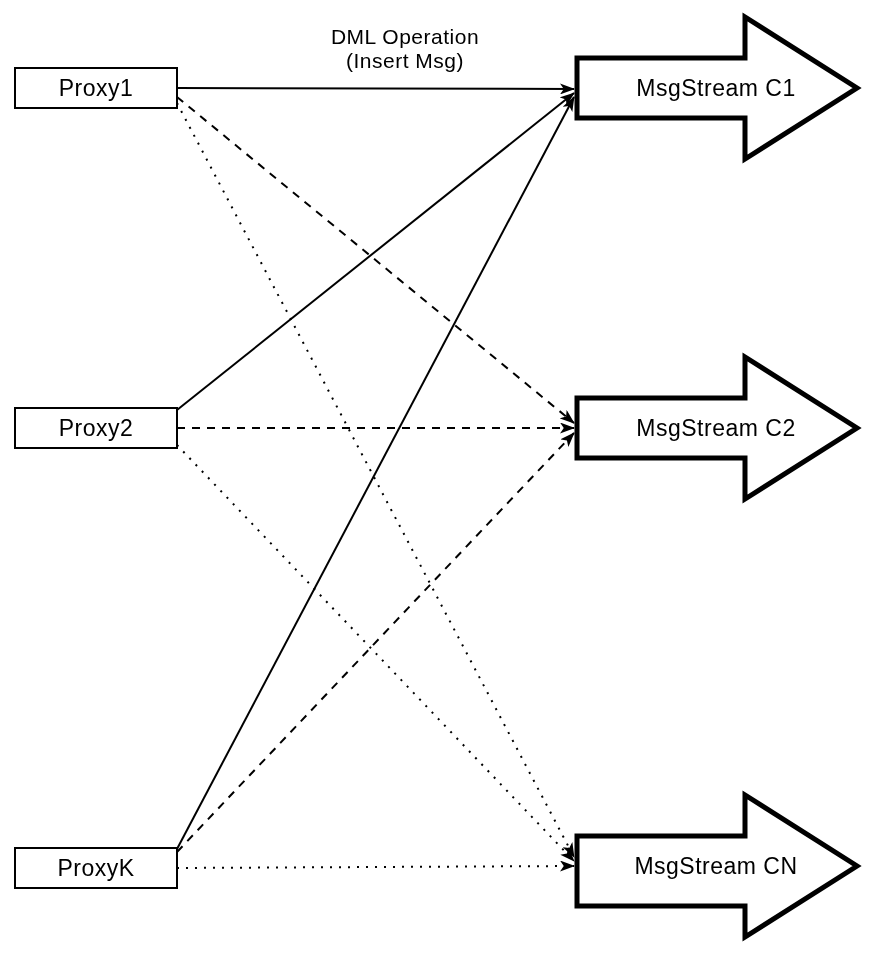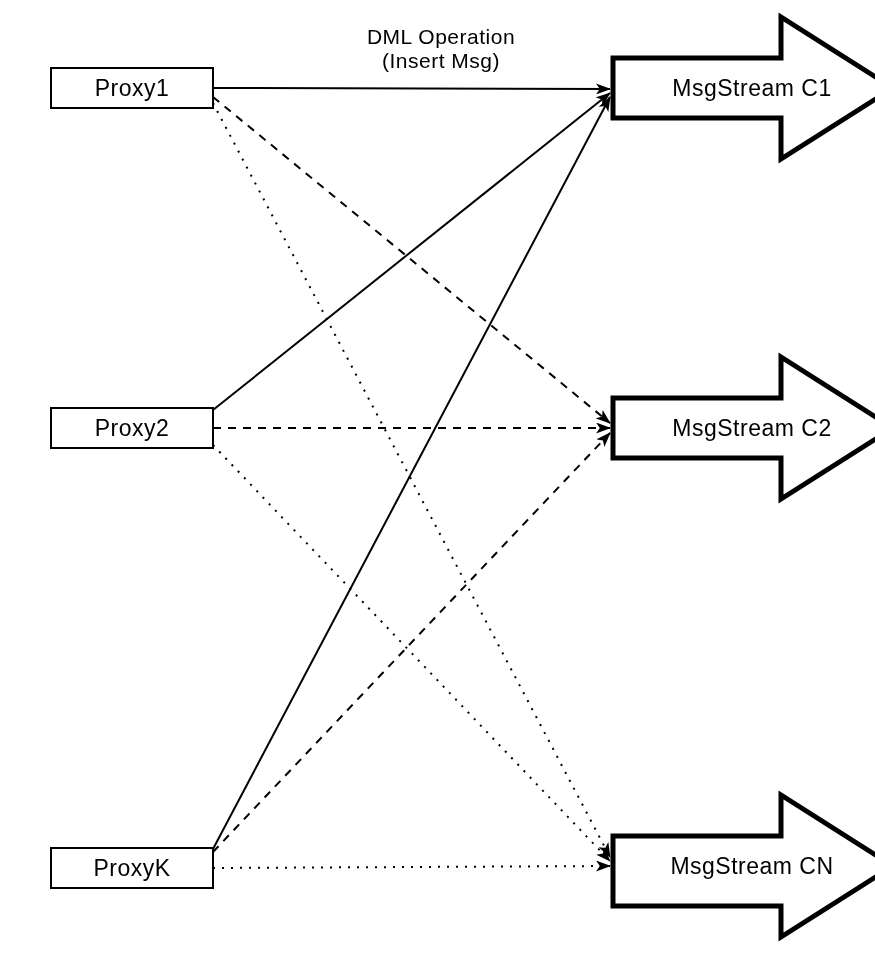--- a/index.html
+++ b/index.html
@@ -10,21 +10,20 @@
   }
   html, body {
     margin: 0;
     padding: 0;
     background: var(--bg-color);
   }
   .canvas-wrap {
     width: 722px;
     height: 956px;
     background: var(--bg-color);
-    margin-left: 36px;
   }
   svg { display: block; }
   .proxy-box {
     fill: var(--fill-color);
     stroke: var(--stroke-color);
     stroke-width: 2;
   }
   .stream-arrow {
     fill: var(--fill-color);
     stroke: var(--stroke-color);

